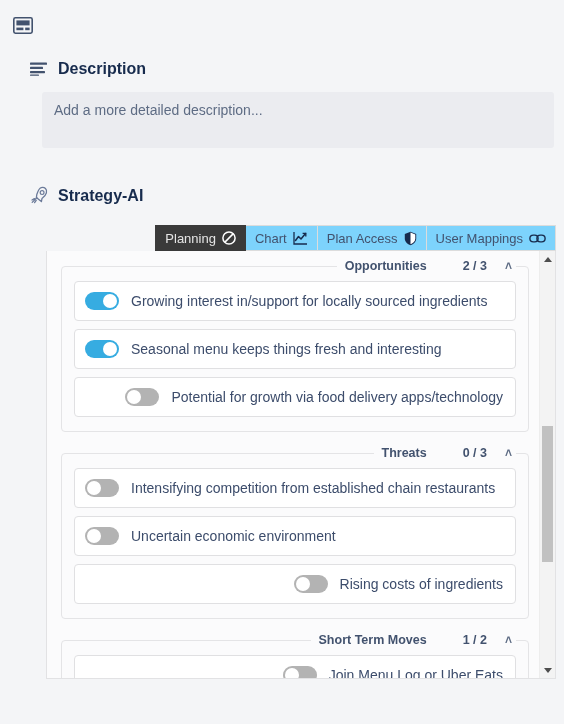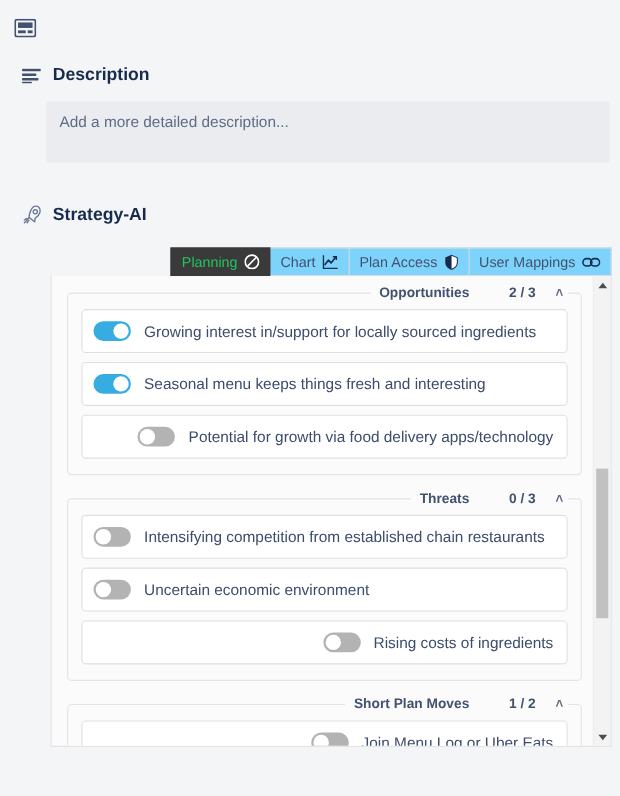--- a/index.html
+++ b/index.html
@@ -43,21 +43,21 @@
   }
   .in-list a {
     color: #5e6c84;
     text-decoration: underline;
   }
 
   
   .section-head {
     display: flex;
     align-items: center;
-    padding: 0 16px;
+    padding: 0 26px;
   }
   .section-head .sh-icon {
     width: 26px; min-width: 26px;
     display: flex; justify-content: center; align-items: center;
   }
   .section-head .sh-title {
     font-size: 16px;
     font-weight: bold;
     color: #172b4d;
     padding-left: 6px;
@@ -94,21 +94,21 @@
     background: #7dd3fc;
     border: 1px solid #dcdcdc;
     border-left: none;
     color: #42526e;
     cursor: pointer;
     white-space: nowrap;
   }
   .tab:first-child { border-left: 1px solid #dcdcdc; }
   .tab.active {
     background: #3a3a3a;
-    color: #22c55e;
+    color: #e5e5e5;
     border-color: #3a3a3a;
   }
   .tab svg { display: block; }
 
   
   .panel-wrap {
     position: relative;
     margin: 0 8px 0 46px;
     height: 428px;
     background: #fbfbfc;
@@ -338,21 +338,21 @@
             <div class="toggle"></div>
             <div class="item-label">Uncertain economic environment</div>
           </div>
           <div class="item">
             <div class="toggle"></div>
             <div class="item-label">Rising costs of ingredients</div>
           </div>
         </fieldset>
         <fieldset class="group">
           <legend>
-            <span>Short Plan Moves</span>
+            <span>Short Term Moves</span>
             <span> </span>
             <span>1 / 2</span>
             <span class="legend-caret">˄</span>
           </legend>
           <div class="item">
             <div class="toggle"></div>
             <div class="item-label">Join Menu Log or Uber Eats</div>
           </div>
         </fieldset>
       </div>

